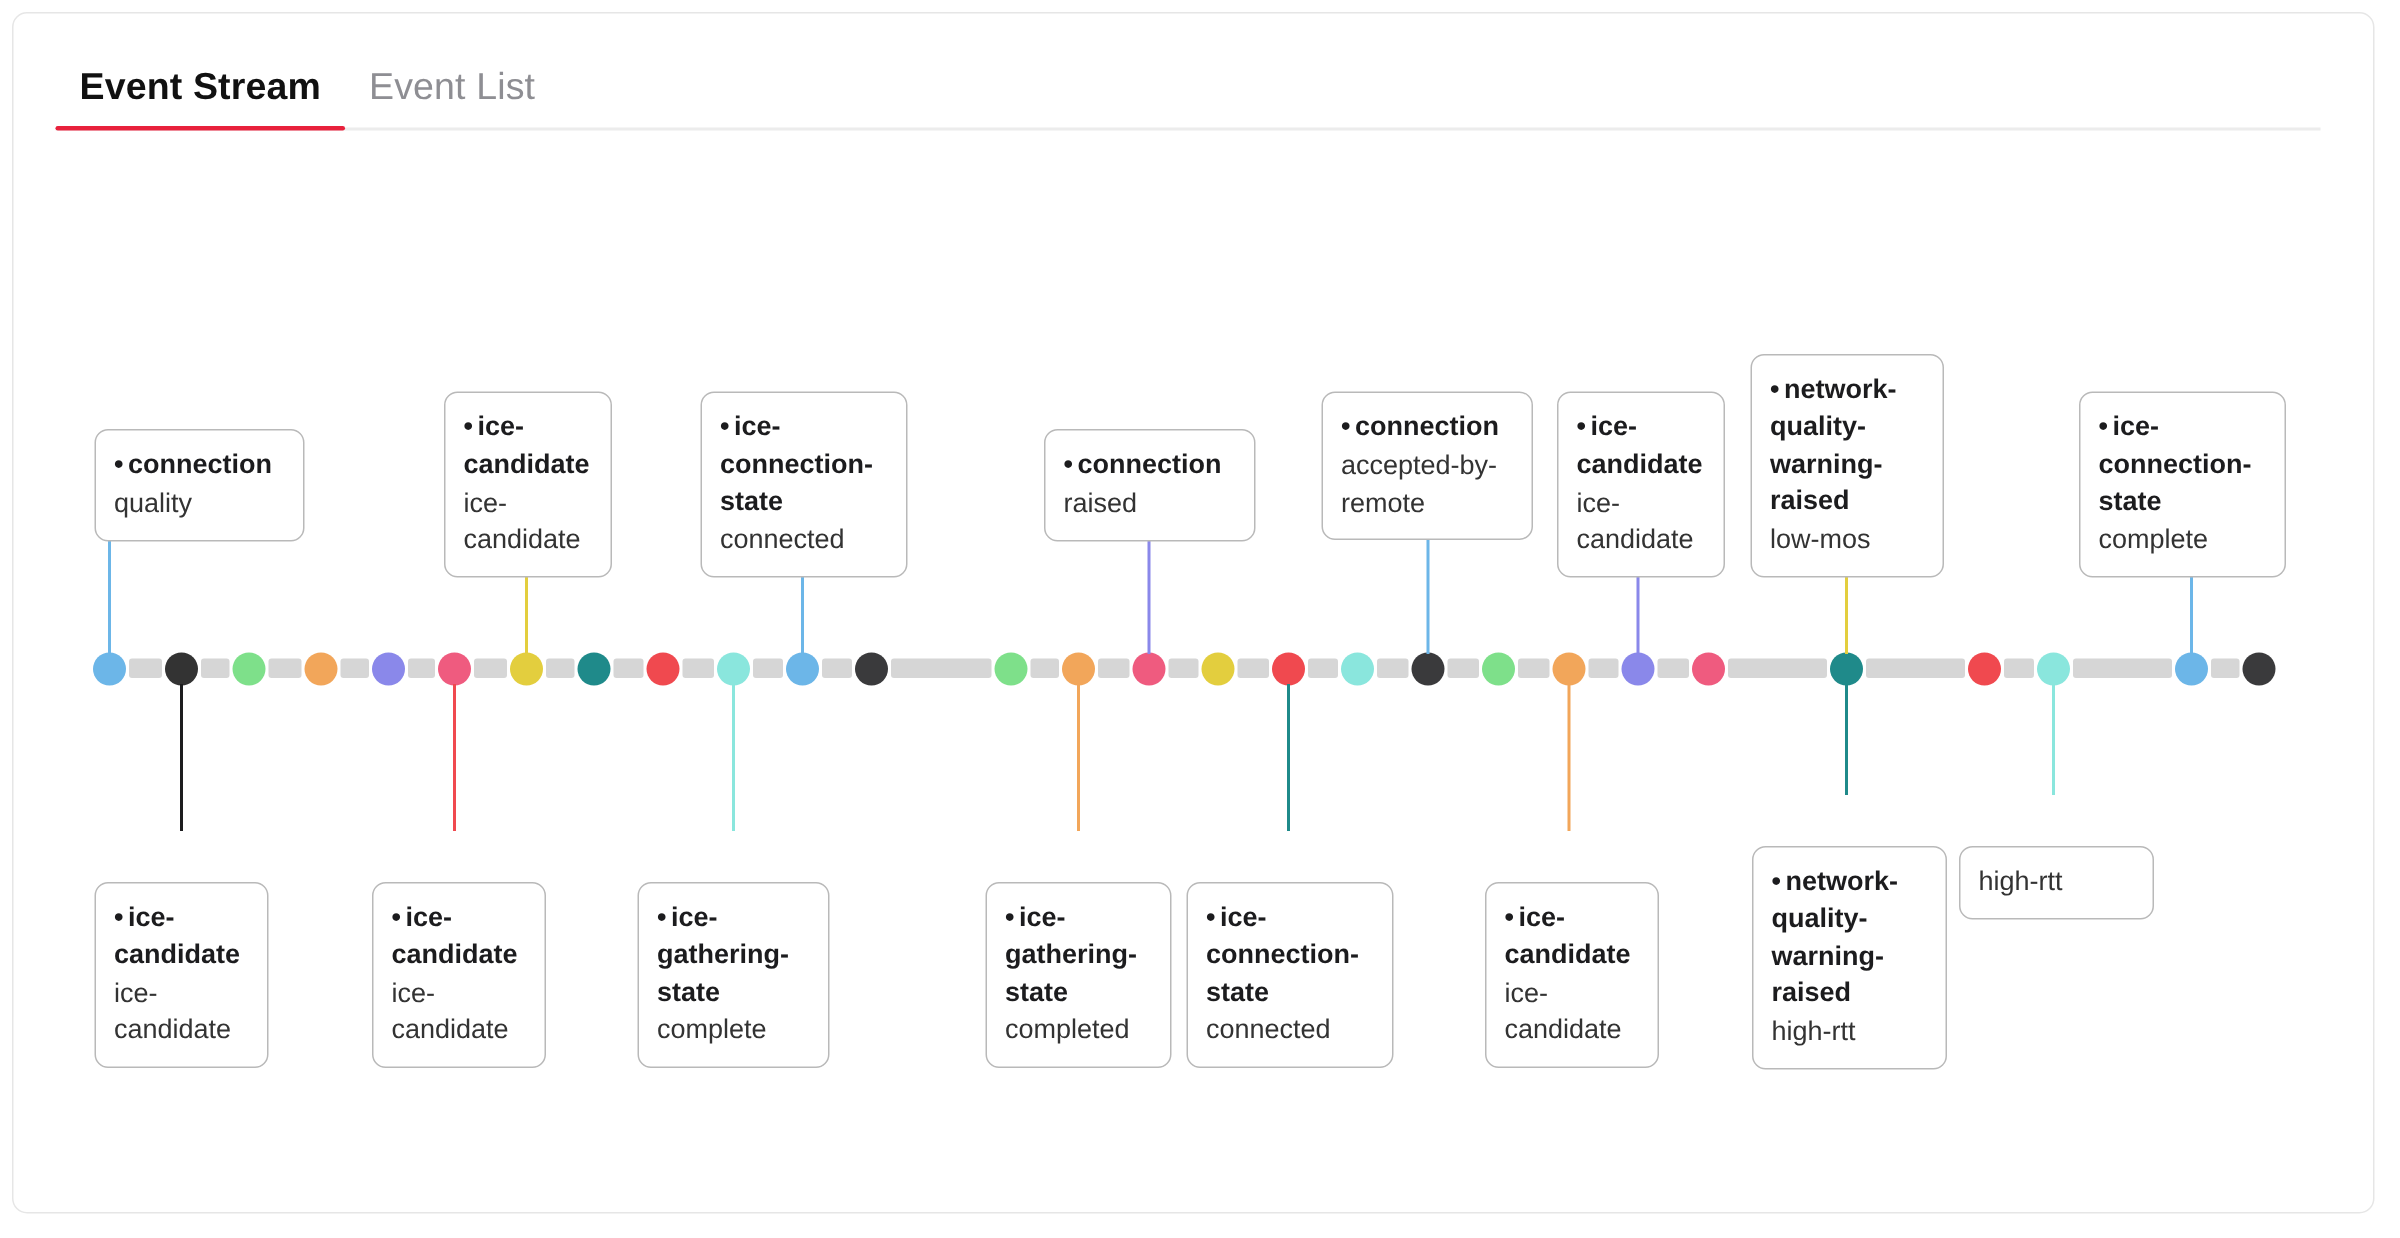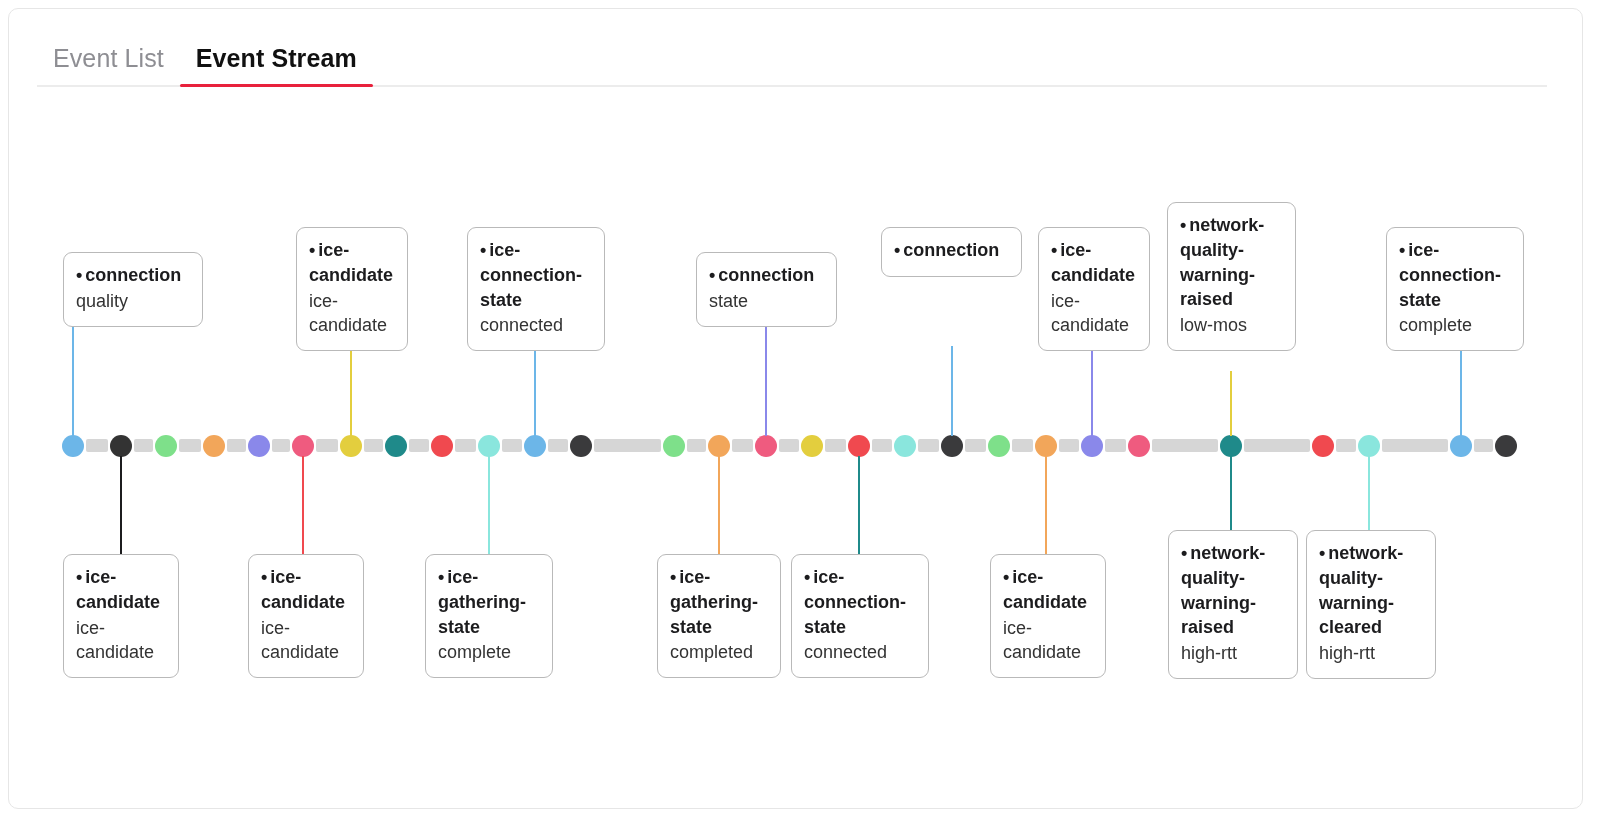--- a/index.html
+++ b/index.html
@@ -102,20 +102,21 @@
 
   
   .ev-card {
     position: absolute;
     box-sizing: border-box;
     background: #ffffff;
     border: 1px solid #b9b9b9;
     border-radius: 9px;
     padding: 10px 12px 12px 12px;
     width: 118px;
+    margin-top: 34px;
   }
   .ev-title {
     font-size: 18px;
     font-weight: bold;
     color: #1c1c1e;
     line-height: 1.38;
     word-break: break-word;
     margin: 0 0 1px 0;
   }
   .ev-title .bullet {
@@ -130,25 +131,25 @@
     word-break: break-word;
   }
 </style>
 </head>
 <body>
 
 <div id="root">
   <div class="panel">
 
     <div class="tabs">
+      <div class="tab active">
+        <span>Event Stream</span>
+      </div>
       <div class="tab">
         <span>Event List</span>
-      </div>
-      <div class="tab active">
-        <span>Event Stream</span>
       </div>
     </div>
 
     <div class="timeline-area">
       <div class="axis" id="axis">
           <div class="axis-seg" style="left: 29px; width: 22px;"></div>
           <div class="axis-seg" style="left: 77px; width: 19px;"></div>
           <div class="axis-seg" style="left: 122px; width: 22px;"></div>
           <div class="axis-seg" style="left: 170px; width: 19px;"></div>
           <div class="axis-seg" style="left: 215px; width: 18px;"></div>
@@ -231,24 +232,25 @@
           <div class="ev-card" style="left: 287px; top: 218px; width: 112px;">
             <div class="ev-title"><span class="bullet">•</span><span>ice‐​candidate</span></div>
             <div class="ev-sub">ice‐​candidate</div>
           </div>
           <div class="ev-card" style="left: 458px; top: 218px; width: 138px;">
             <div class="ev-title"><span class="bullet">•</span><span>ice‐​connection‐​state</span></div>
             <div class="ev-sub">connected</div>
           </div>
           <div class="ev-card" style="left: 687px; top: 243px; width: 141px;">
             <div class="ev-title"><span class="bullet">•</span><span>connection</span></div>
-            <div class="ev-sub">state</div>
+            <div class="ev-sub">raised</div>
           </div>
           <div class="ev-card" style="left: 872px; top: 218px; width: 141px;">
             <div class="ev-title"><span class="bullet">•</span><span>connection</span></div>
+            <div class="ev-sub">accepted‐​by‐​remote</div>
           </div>
           <div class="ev-card" style="left: 1029px; top: 218px; width: 112px;">
             <div class="ev-title"><span class="bullet">•</span><span>ice‐​candidate</span></div>
             <div class="ev-sub">ice‐​candidate</div>
           </div>
           <div class="ev-card" style="left: 1158px; top: 193px; width: 129px;">
             <div class="ev-title"><span class="bullet">•</span><span>network‐​quality‐​warning‐​raised</span></div>
             <div class="ev-sub">low‐​mos</div>
           </div>
           <div class="ev-card" style="left: 1377px; top: 218px; width: 138px;">
@@ -279,20 +281,19 @@
           </div>
           <div class="ev-card" style="left: 981px; top: 545px; width: 116px;">
             <div class="ev-title"><span class="bullet">•</span><span>ice‐​candidate</span></div>
             <div class="ev-sub">ice‐​candidate</div>
           </div>
           <div class="ev-card" style="left: 1159px; top: 521px; width: 130px;">
             <div class="ev-title"><span class="bullet">•</span><span>network‐​quality‐​warning‐​raised</span></div>
             <div class="ev-sub">high‐​rtt</div>
           </div>
           <div class="ev-card" style="left: 1297px; top: 521px; width: 130px;">
-            <div class="ev-title"><span class="bullet">•</span><span>network‐​quality‐​warning‐​cleared</span></div>
             <div class="ev-sub">high‐​rtt</div>
           </div>
         </div>
     </div>
 
   </div>
 </div>
 
 </body></html>

